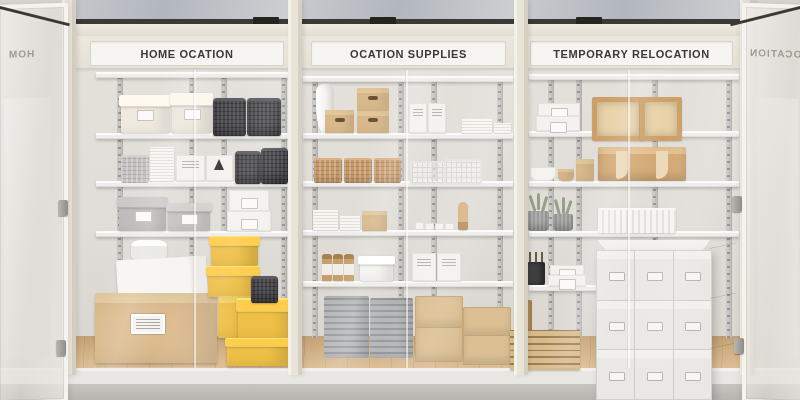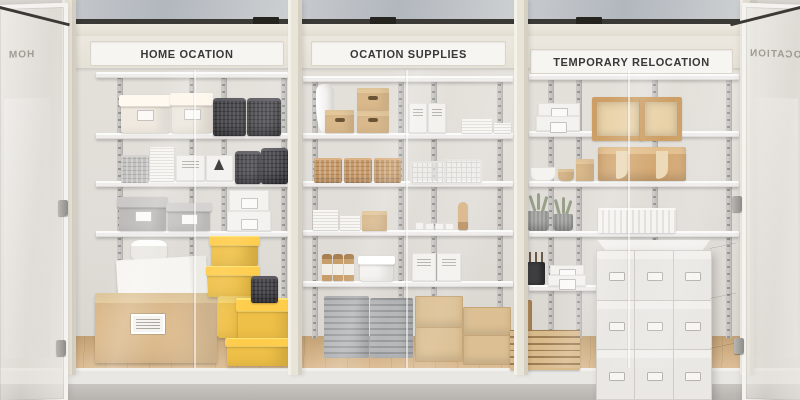--- a/index.html
+++ b/index.html
@@ -124,21 +124,21 @@
   <div class="a closerbox" style="left:576px;top:17px;width:26px;height:8px;"></div>
 
   <div class="a beam" style="left:62px;top:24px;width:680px;height:12px;"></div>
   <div class="a signband" style="left:62px;top:36px;width:680px;height:32px;"></div>
   <div class="a plate" style="left:90px;top:41px;width:192px;height:23px;">
     <span>HOME OCATION</span>
   </div>
   <div class="a plate" style="left:311px;top:41px;width:193px;height:23px;">
     <span>OCATION SUPPLIES</span>
   </div>
-  <div class="a plate" style="left:530px;top:41px;width:201px;height:23px;margin-top:8px;">
+  <div class="a plate" style="left:530px;top:41px;width:201px;height:23px;">
     <span>TEMPORARY RELOCATION</span>
   </div>
 
   <div>
     <div class="a upr" style="left:117px;top:76px;height:262px;"></div>
     <div class="a upr" style="left:189px;top:76px;height:262px;"></div>
     <div class="a upr" style="left:221px;top:76px;height:262px;"></div>
     <div class="a upr" style="left:281px;top:76px;height:262px;"></div>
     <div class="a board" style="left:96px;top:72px;width:192px;"></div>
     <div class="a board" style="left:96px;top:133px;width:192px;"></div>

